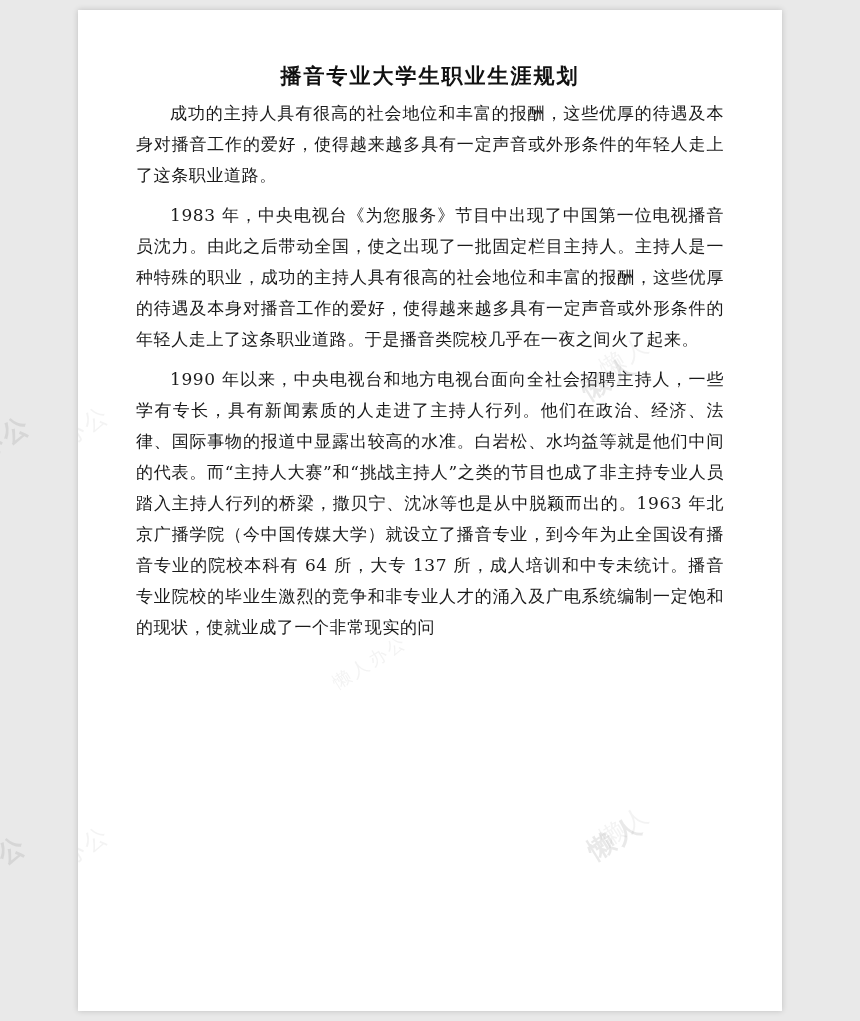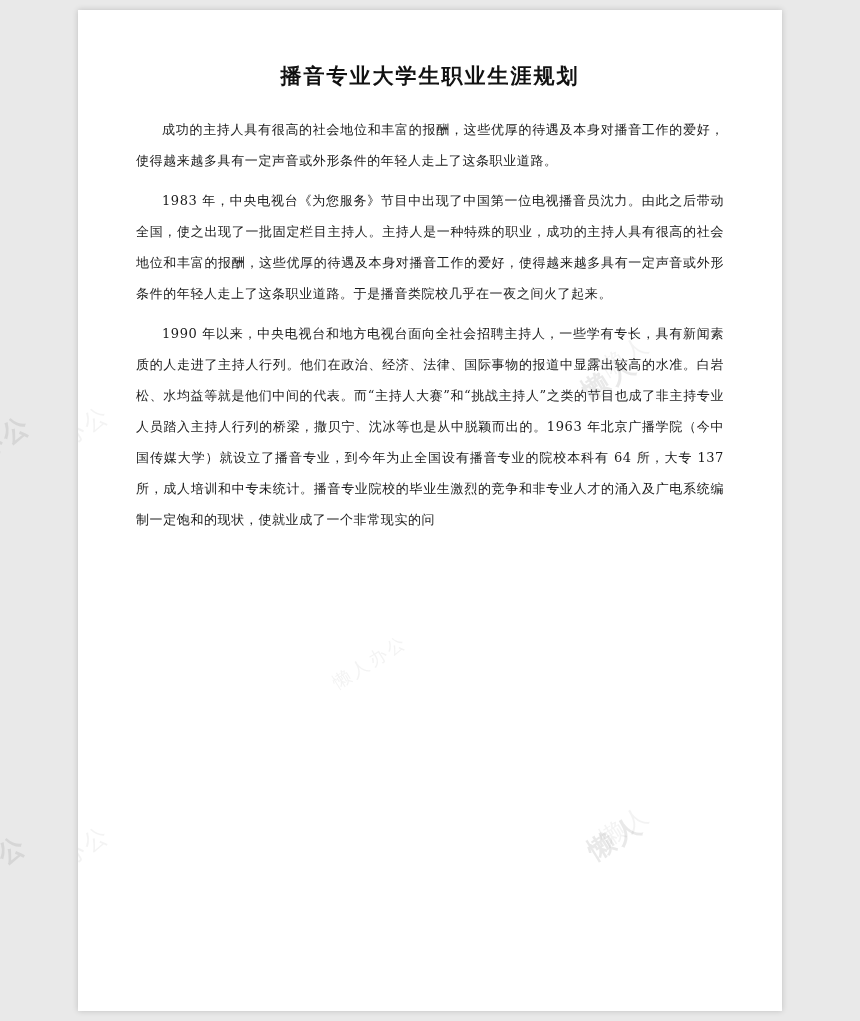--- a/index.html
+++ b/index.html
@@ -34,25 +34,25 @@
     left: 58px;
     top: 52px;
     width: 588px;
   }
   .doc-title {
     text-align: center;
     font-size: 21px;
     font-weight: bold;
     letter-spacing: 2px;
     color: #111;
-    margin: 0 0 24px 0;
+    margin: 0 0 8px 0;
     font-family: "DejaVu Serif", "Liberation Serif", serif;
   }
   .para {
-    font-size: 13px;
+    font-size: 17px;
     line-height: 31px;
     color: #1a1a1a;
     text-indent: 2em;
     margin: 0 0 9px 0;
     text-align: justify;
     letter-spacing: 0.6px;
     font-family: "DejaVu Serif", "Liberation Serif", serif;
   }
   
   .watermark {

